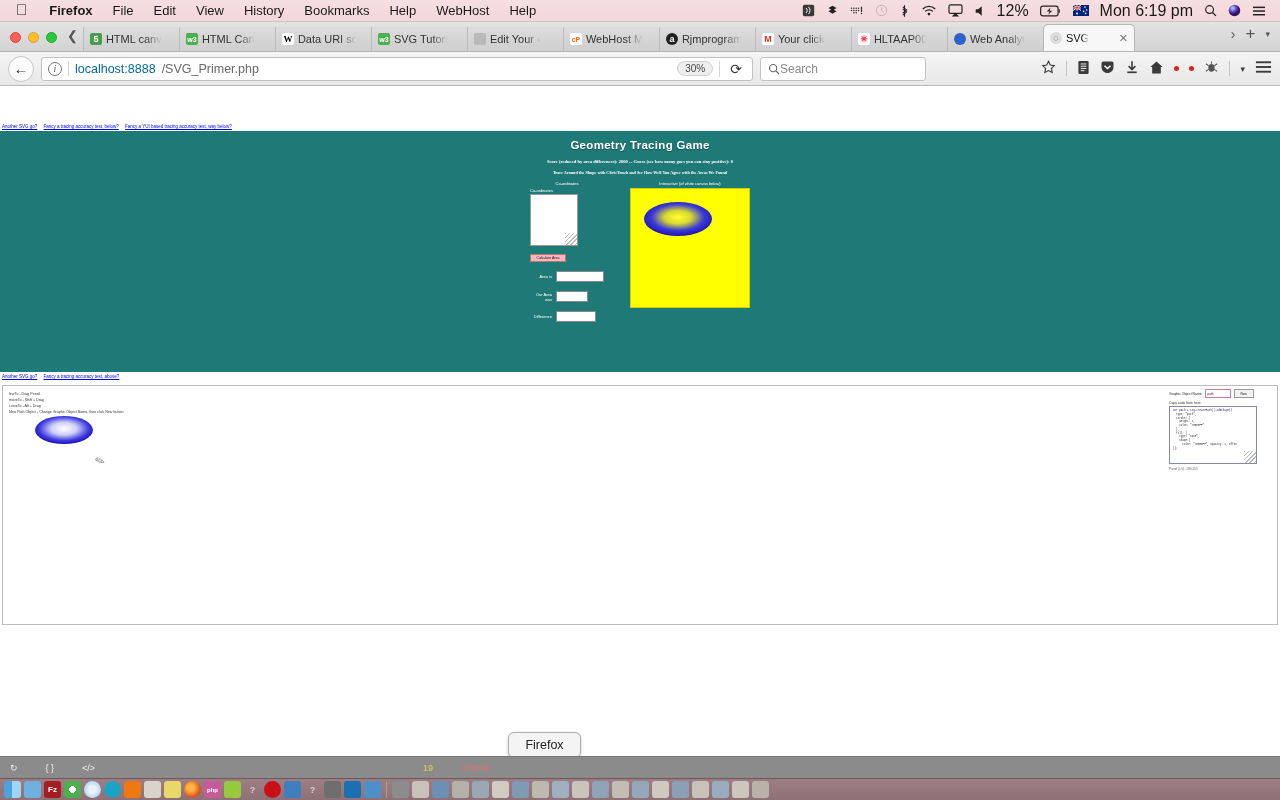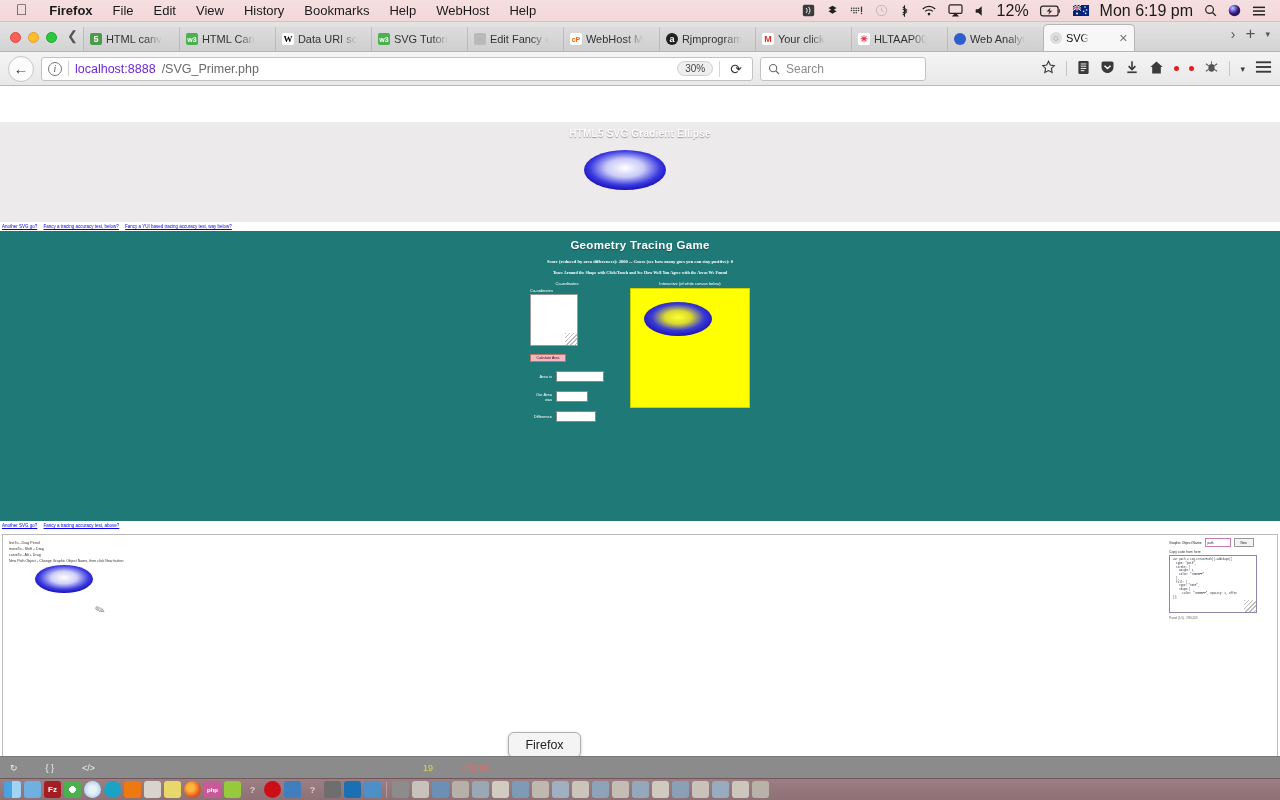--- a/index.html
+++ b/index.html
@@ -63,45 +63,45 @@
   
   #navbar { height:34px; background:linear-gradient(to bottom,#f4f4f4,#e8e8e8); border-bottom:1px solid #b9b9b9; display:flex; align-items:center; padding:0 8px; gap:7px; }
   .navbtn { width:26px; height:26px; border-radius:50%; display:flex; align-items:center; justify-content:center; color:#333; font-size:15px; }
   .navbtn.circled { border:1px solid #c6c6c6; background:#fcfcfc; }
   #urlbar {
     flex:0 1 712px; height:24px; background:#fff; border:1px solid #c2c2c2; border-radius:3px;
     display:flex; align-items:center; padding:0 6px; gap:6px; font-size:12.5px; color:#222;
   }
   .info-ic { width:14px; height:14px; border:1px solid #777; border-radius:50%; color:#555; font-size:10px; display:flex; align-items:center; justify-content:center; font-style:italic; font-family:"Liberation Serif",serif; }
   .url-sep { width:1px; height:15px; background:#d0d0d0; }
-  .url-host { color:#6d28d9; }
+  .url-host { color:#0369a1; }
   .url-rest { color:#6a6a6a; }
   .zoom-badge { margin-left:auto; font-size:10px; background:#eee; border:1px solid #cfcfcf; border-radius:9px; padding:1px 7px; color:#444; }
   .url-sep2 { width:1px; height:16px; background:#d6d6d6; }
-  #searchbar { flex:0 0 166px; height:24px; background:#fff; border:1px solid #c2c2c2; border-radius:3px; display:flex; align-items:center; gap:6px; padding:0 7px; font-size:12px; color:#8a8a8a; }
+  #searchbar { flex:0 0 166px; height:24px; background:#fff; border:1px solid #c2c2c2; border-radius:3px; display:flex; align-items:center; padding:0 7px; font-size:12px; color:#8a8a8a; }
   .nav-icons { margin-left:auto; display:flex; align-items:center; gap:10px; color:#3a3a3a; font-size:14px; padding-left:6px; }
   .red-dot { width:5px; height:5px; border-radius:50%; background:#e02020; }
 
   
   #page { position:absolute; top:100px; left:0; width:1280px; height:678px; background:#fff; overflow:hidden; }
 
   
   #hero { height:100px; background:#eceaea; position:relative; }
   #hero-title {
     position:absolute; top:6px; left:0; width:100%; text-align:center;
     font-size:10px; font-weight:bold; color:#ffffff;
     text-shadow:0 1px 1px rgba(0,0,0,.35);
     letter-spacing:.2px;
   }
 
   .linkline { font-size:4.5px; padding:2px 2px; color:#00e; background:#fff; white-space:nowrap; }
   .linkline a { color:#0000ee; text-decoration:underline; margin-right:5px; }
 
   
-  #game { background:#1f7a77; height:290px; color:#fff; position:relative; }
+  #game { background:#1f7a77; height:241px; color:#fff; position:relative; }
   #game h1 { margin:0; padding-top:8px; text-align:center; font-size:11.5px; font-weight:bold; letter-spacing:.3px; text-shadow:0 1px 1px rgba(0,0,0,.35); }
   #game h2 { margin:0; padding-top:7px; text-align:center; font-size:7.5px; font-weight:bold; font-family:"Liberation Serif",serif; }
   #game .scoreline { text-align:center; font-size:4.6px; padding-top:8px; font-weight:bold; font-family:"Liberation Serif",serif; }
   #game .instrline { text-align:center; font-size:4.2px; padding-top:6px; font-weight:bold; font-family:"Liberation Serif",serif; }
   #gamepanels { display:flex; justify-content:center; gap:26px; padding-top:6px; }
   .panel-col { display:flex; flex-direction:column; }
   .cap { font-size:4px; text-align:center; margin-bottom:2px; }
   .smalllabel { font-size:4px; margin-bottom:1px; }
   .coord-box { width:48px; height:52px; background:#fff; border:1px solid #999; position:relative; }
   .resizer { position:absolute; right:0; bottom:0; width:12px; height:12px;
@@ -302,21 +302,21 @@
     <div class="tab">
       <span class="fav" style="background:#fff;color:#000;font-family:'Liberation Serif',serif">W</span>
       <span class="label">Data URI sc</span>
     </div>
     <div class="tab">
       <span class="fav" style="background:#4caf50;font-size:7px">w3</span>
       <span class="label">SVG Tutori</span>
     </div>
     <div class="tab">
       <span class="fav" style="background:#b9b9b9"></span>
-      <span class="label">Edit Fancy ‹</span>
+      <span class="label">Edit Your ‹</span>
     </div>
     <div class="tab">
       <span class="fav" style="background:#fff;color:#f60;font-size:7px">cP</span>
       <span class="label">WebHost M</span>
     </div>
     <div class="tab">
       <span class="fav" style="background:#222;border-radius:50%">a</span>
       <span class="label">Rjmprogram</span>
     </div>
     <div class="tab">
@@ -414,34 +414,20 @@
               <rect x="1" y="6" width="16" height="2"></rect>
               <rect x="1" y="11" width="16" height="2"></rect>
             </g>
           </svg>
       </span>
     </div>
   </div>
 
   <div id="page">
 
-    <div id="hero">
-      <div id="hero-title">HTML5 SVG Gradient Ellipse</div>
-      <svg width="90" height="50" viewBox="0 0 90 50" style="position:absolute;left:580px;top:23px">
-        <defs>
-          <radialGradient id="gradA" cx="50%" cy="45%" r="55%">
-            <stop offset="0%" stop-color="#ffffff"></stop>
-            <stop offset="42%" stop-color="#c9c9f7"></stop>
-            <stop offset="78%" stop-color="#3a3ae0"></stop>
-            <stop offset="100%" stop-color="#1a0fb8"></stop>
-          </radialGradient>
-        </defs>
-        <ellipse cx="45" cy="25" rx="41" ry="20" fill="url(#gradA)"></ellipse>
-      </svg>
-    </div>
 
     <div class="linkline">
       <a href="#">Another SVG go?</a>
       <a href="#">Fancy a tracing accuracy test, below?</a>
       <a href="#">Fancy a YUI based tracing accuracy test, way below?</a>
     </div>
 
     <div id="game">
       <h1>Geometry Tracing Game</h1>
       <div class="scoreline">Score (reduced by area differences): 2000 ... Guess (see how many goes you can stay positive): 0</div>

